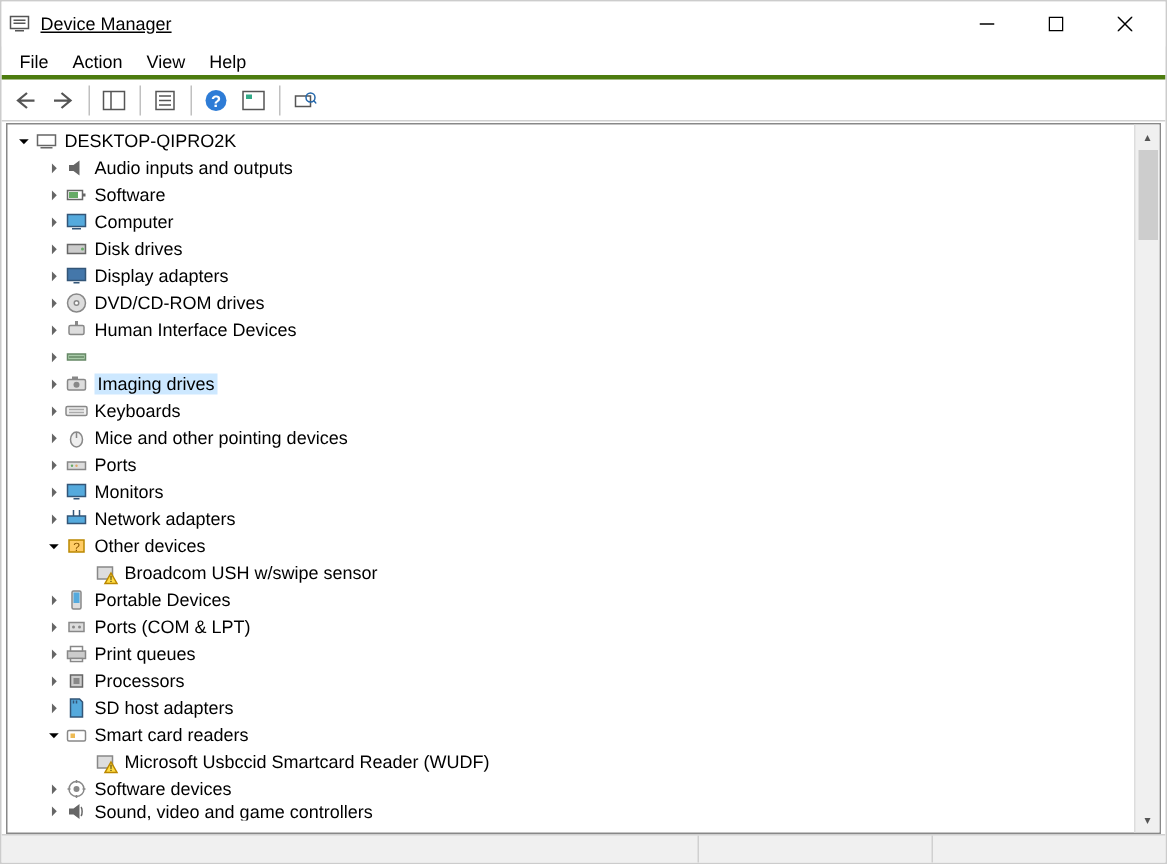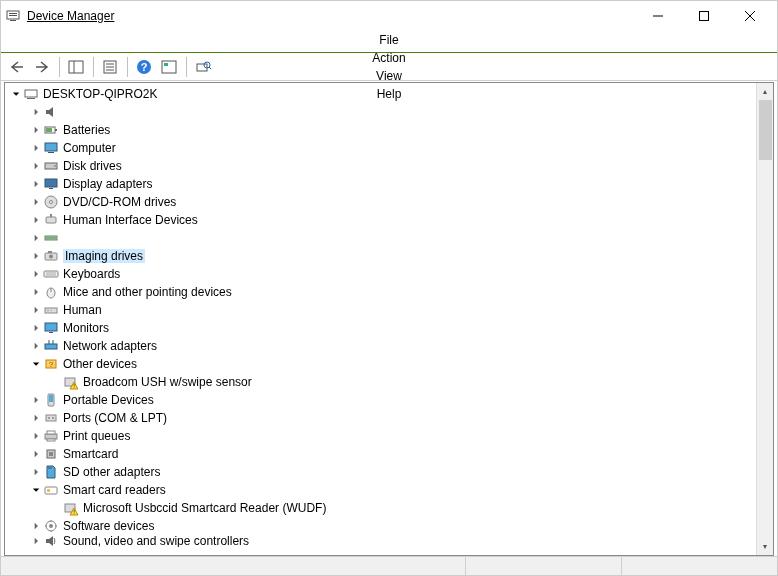--- a/index.html
+++ b/index.html
@@ -30,22 +30,21 @@
 .winbtn {
   width: 46px; height: 30px;
   display: flex; align-items: center; justify-content: center;
   cursor: pointer;
 }
 .menubar {
   height: 22px;
   display: flex;
   align-items: center;
   padding: 0 4px;
-  border-bottom: 1px solid #4d7c0f;
-  flex-direction: column;
+  border-bottom: 3px solid #4d7c0f;
 }
 .menubar .menu-item {
   padding: 2px 8px;
   cursor: pointer;
 }
 .toolbar {
   height: 28px;
   display: flex;
   align-items: center;
   padding: 2px 4px;
@@ -233,31 +232,32 @@
         </span>
         <span class="lbl">DESKTOP-QIPRO2K</span>
       </div>
       <div class="tree-row" style="padding-left: 24px;">
         <span class="arrow">⏵</span>
         <span class="icn">
           <svg width="16" height="16" viewBox="0 0 16 16">
             <path d="M3 6h3l4-3v10l-4-3H3z" fill="#666"></path>
           </svg>
         </span>
+        <span class="lbl">Audio inputs and outputs</span>
       </div>
       <div class="tree-row" style="padding-left: 24px;">
         <span class="arrow">⏵</span>
         <span class="icn">
           <svg width="16" height="16" viewBox="0 0 16 16">
             <rect x="2" y="5" width="10" height="6" fill="none" stroke="#666"></rect>
             <rect x="12" y="7" width="2" height="2" fill="#666"></rect>
             <rect x="3" y="6" width="6" height="4" fill="#6a6"></rect>
           </svg>
         </span>
-        <span class="lbl">Batteries</span>
+        <span class="lbl">Software</span>
       </div>
       <div class="tree-row" style="padding-left: 24px;">
         <span class="arrow">⏵</span>
         <span class="icn">
           <svg width="16" height="16" viewBox="0 0 16 16">
             <rect x="2" y="3" width="12" height="8" fill="#5ad" stroke="#357"></rect>
             <rect x="5" y="12" width="6" height="1" fill="#357"></rect>
           </svg>
         </span>
         <span class="lbl">Computer</span>
@@ -345,21 +345,21 @@
       </div>
       <div class="tree-row" style="padding-left: 24px;">
         <span class="arrow">⏵</span>
         <span class="icn">
           <svg width="16" height="16" viewBox="0 0 16 16">
             <rect x="2" y="6" width="12" height="5" fill="#ddd" stroke="#888"></rect>
             <circle cx="5" cy="8.5" r="0.8" fill="#6a6"></circle>
             <circle cx="8" cy="8.5" r="0.8" fill="#da6"></circle>
           </svg>
         </span>
-        <span class="lbl">Human</span>
+        <span class="lbl">Ports</span>
       </div>
       <div class="tree-row" style="padding-left: 24px;">
         <span class="arrow">⏵</span>
         <span class="icn">
           <svg width="16" height="16" viewBox="0 0 16 16">
             <rect x="2" y="3" width="12" height="8" fill="#5ad" stroke="#357"></rect>
             <rect x="6" y="12" width="4" height="1" fill="#357"></rect>
           </svg>
         </span>
         <span class="lbl">Monitors</span>
@@ -429,32 +429,32 @@
         <span class="lbl">Print queues</span>
       </div>
       <div class="tree-row" style="padding-left: 24px;">
         <span class="arrow">⏵</span>
         <span class="icn">
           <svg width="16" height="16" viewBox="0 0 16 16">
             <rect x="4" y="4" width="8" height="8" fill="#ccc" stroke="#666"></rect>
             <rect x="6" y="6" width="4" height="4" fill="#888"></rect>
           </svg>
         </span>
-        <span class="lbl">Smartcard</span>
+        <span class="lbl">Processors</span>
       </div>
       <div class="tree-row" style="padding-left: 24px;">
         <span class="arrow">⏵</span>
         <span class="icn">
           <svg width="16" height="16" viewBox="0 0 16 16">
             <path d="M4 2h6l2 2v10H4z" fill="#5ad" stroke="#357"></path>
             <line x1="6" y1="3" x2="6" y2="5" stroke="#357"></line>
             <line x1="8" y1="3" x2="8" y2="5" stroke="#357"></line>
           </svg>
         </span>
-        <span class="lbl">SD other adapters</span>
+        <span class="lbl">SD host adapters</span>
       </div>
       <div class="tree-row" style="padding-left: 24px;">
         <span class="arrow down">⏷</span>
         <span class="icn">
           <svg width="16" height="16" viewBox="0 0 16 16">
             <rect x="2" y="5" width="12" height="7" rx="1" fill="#fff" stroke="#888"></rect>
             <rect x="4" y="7" width="3" height="3" fill="#eb5"></rect>
           </svg>
         </span>
         <span class="lbl">Smart card readers</span>
@@ -485,21 +485,21 @@
         <span class="lbl">Software devices</span>
       </div>
       <div class="tree-row" style="padding-left: 24px; overflow: hidden; height: 12px;">
         <span class="arrow">⏵</span>
         <span class="icn">
           <svg width="16" height="16" viewBox="0 0 16 16">
             <path d="M3 6h3l4-3v10l-4-3H3z" fill="#666"></path>
             <path d="M11 5c1 1 1 5 0 6" stroke="#666" fill="none"></path>
           </svg>
         </span>
-        <span class="lbl">Sound, video and swipe controllers</span>
+        <span class="lbl">Sound, video and game controllers</span>
       </div>
     </div>
   <div class="scrollbar">
     <div class="sarrow">▴</div>
     <div class="thumb"></div>
     <div class="sarrow" style="position:absolute;bottom:0;width:100%;">▾</div>
   </div>
 </div>
 
 <div class="statusbar">

